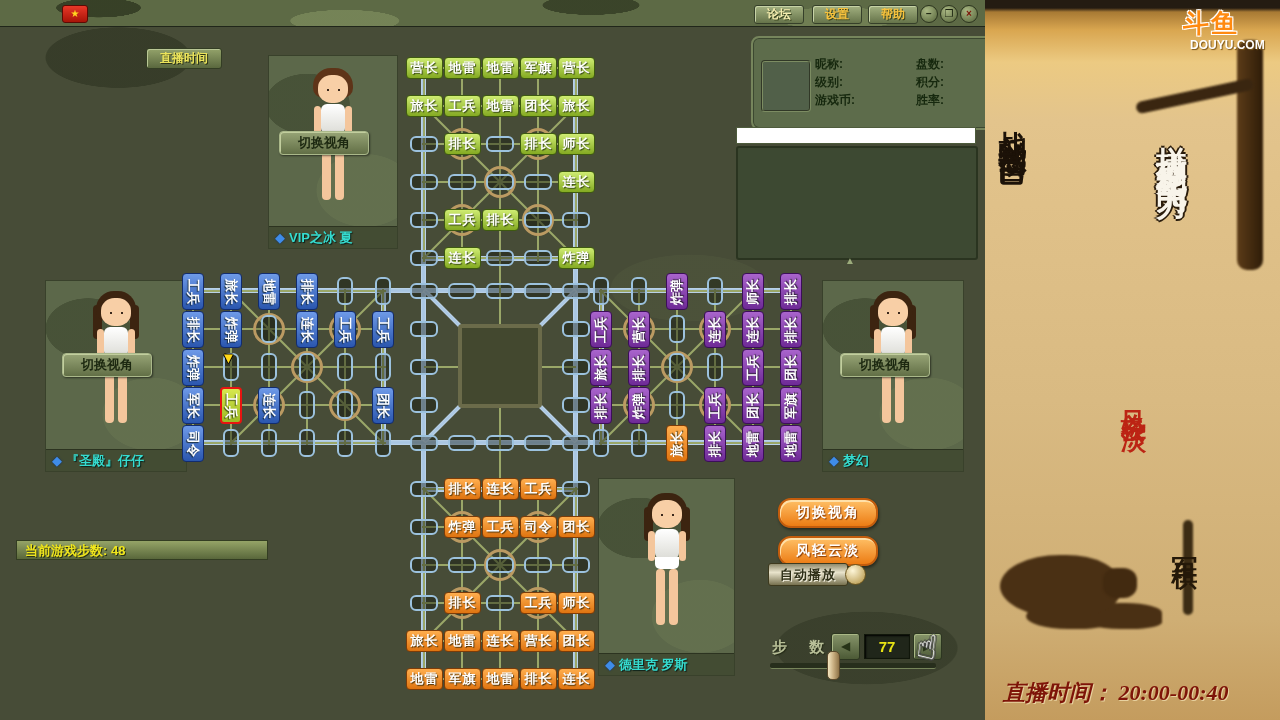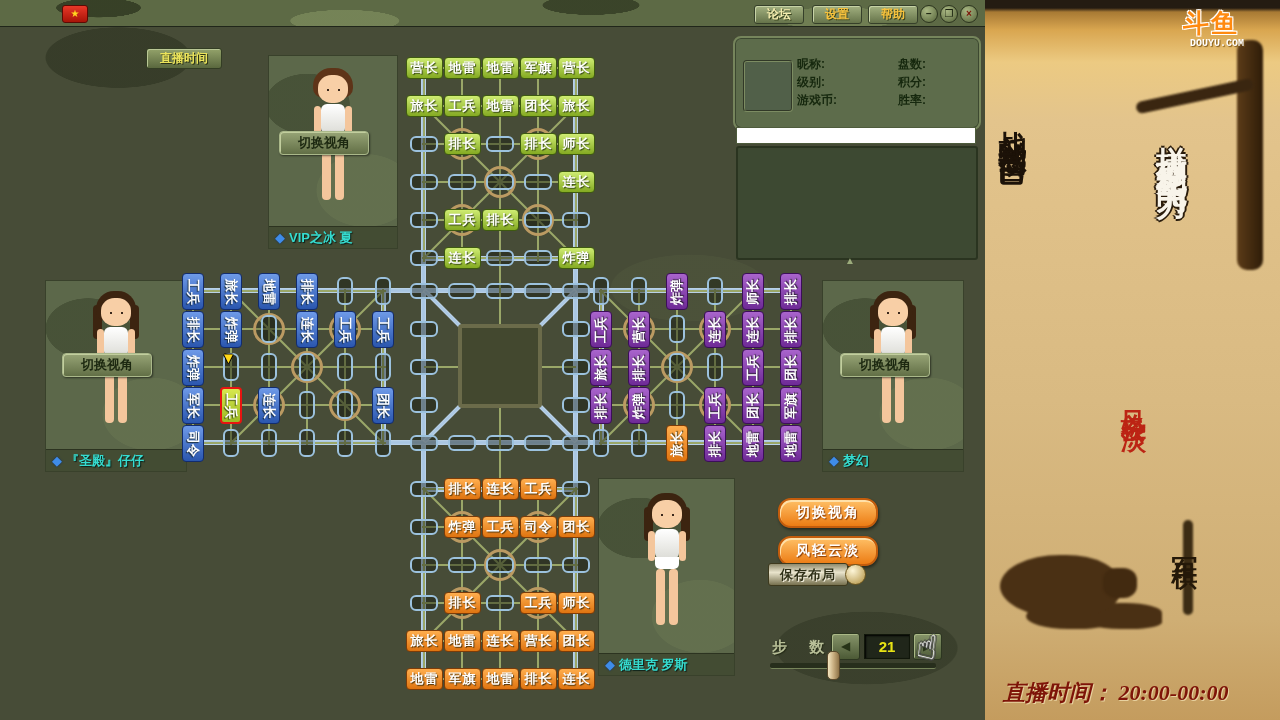--- a/index.html
+++ b/index.html
@@ -88,21 +88,21 @@
   .rotL span{transform:rotate(90deg);display:block;}
   .rotR span{transform:rotate(-90deg);display:block;}
   .pc-green{background:linear-gradient(#cfec72,#84aa22);border:1px solid #3e5a10;}
   .pc-orange{background:linear-gradient(#ffae4e,#df7410;);border:1px solid #7c3c08;background:linear-gradient(#ffae4e,#df7410);}
   .pc-blue{background:linear-gradient(#6e9ae8,#2a56ae);border:1px solid #122c6e;}
   .pc-purple{background:linear-gradient(#a964cc,#6e2a96);border:1px solid #3c0e5a;}
   .pc-sel{background:linear-gradient(#d8e84e,#9cba24);border:2px solid #e81410;z-index:21;}
   .cursor-arrow{position:absolute;left:221px;top:349px;z-index:30;font-size:15px;color:#ffd818;
     text-shadow:-1px 0 #000,1px 0 #000,0 -1px #000,0 1px #000;}
   
-  .info-panel{position:absolute;left:733px;top:36px;width:244px;height:90px;border-radius:8px;
+  .info-panel{position:absolute;left:751px;top:36px;width:244px;height:90px;border-radius:8px;
     background:#5d6c4b;border:2px solid #76855c;box-shadow:inset 0 0 0 1px #3c4830;}
   .avatar-slot{position:absolute;left:8px;top:22px;width:46px;height:48px;border-radius:4px;
     background:#51604а;background-color:#516049;border:2px groove #7c8c62;}
   .il{position:absolute;font-size:12px;font-weight:bold;color:#16280e;white-space:nowrap;}
   .chat-input{position:absolute;left:736px;top:127px;width:238px;height:15px;background:#fff;
     border:1px solid #4e5c3c;}
   .chat-log{position:absolute;left:736px;top:146px;width:238px;height:110px;background:#3d4932;
     border:2px solid #2a3420;border-radius:3px;}
   .scroll-up{position:absolute;left:845px;top:255px;font-size:10px;color:#9cac7c;}
   
@@ -141,22 +141,22 @@
     border:2px solid #1d2317;border-top:none;box-shadow:inset 1px 1px 3px #14180e;
     color:#eef2e4;font-size:13px;padding:10px 8px;box-sizing:border-box;cursor:text;}
   
   .overlay{position:absolute;left:985px;top:0;width:295px;height:720px;
     background:linear-gradient(#241c12 0px,#241c12 8px,#a87a34 12px,#d9a650 30px,#ecca82 62px,
       #e3c48c 120px,#d9ba82 400px,#cfae74 620px,#c49c5e 720px);}
   .ov-channel{position:absolute;left:50px;top:16px;color:#fff;font-size:21px;font-weight:bold;
     letter-spacing:2px;text-shadow:1px 1px 2px #7a5416;white-space:nowrap;}
   .douyu-logo{position:absolute;left:198px;top:6px;color:#ff8a10;font-size:26px;font-weight:bold;
     letter-spacing:2px;text-shadow:-1px -1px 0 #fff,1px -1px 0 #fff,-1px 1px 0 #fff,1px 1px 0 #fff;}
-  .douyu-domain{position:absolute;left:205px;top:38px;color:#fff;font-size:10px;font-weight:bold;
-    text-shadow:1px 1px 1px #7a5416;font-family:Liberation Mono, monospace;}
+  .douyu-domain{position:absolute;left:205px;top:38px;color:#fff;font-size:12px;font-weight:bold;
+    text-shadow:1px 1px 1px #7a5416;}
   .vtext{position:absolute;writing-mode:vertical-rl;font-family:"Liberation Serif","DejaVu Serif",serif;
     font-weight:bold;white-space:nowrap;}
   .vt-black{left:8px;top:108px;font-size:28px;color:#1c1208;letter-spacing:5px;}
   .vt-white{left:165px;top:122px;font-size:31px;color:#f8f4ea;letter-spacing:7px;
     text-shadow:-2px 0 #2a1c0c,2px 0 #2a1c0c,0 -2px #2a1c0c,0 2px #2a1c0c;}
   .vt-red{left:132px;top:390px;font-size:25px;color:#bc2414;letter-spacing:6px;}
   .vt-game{left:182px;top:535px;font-size:26px;color:#241808;letter-spacing:8px;}
   .ov-fans{position:absolute;left:18px;top:645px;font-family:"Liberation Serif","DejaVu Serif",serif;
     font-style:italic;font-weight:bold;font-size:22px;color:#7e1408;white-space:nowrap;
     text-shadow:1px 1px 0 #e8d2a0;}
@@ -727,41 +727,42 @@
       <span class="il" style="left:163px;top:18px;">盘数:</span>
       <span class="il" style="left:163px;top:36px;">积分:</span>
       <span class="il" style="left:163px;top:54px;">胜率:</span>
     </div>
     <div class="chat-input"></div>
     <div class="chat-log"></div>
     <div class="scroll-up">▲</div>
 
     <div class="rep-btn" style="left:778px;top:498px;">切换视角</div>
     <div class="rep-btn" style="left:778px;top:536px;">风轻云淡</div>
-    <div class="bullet-btn">保存布局</div>
+    <div class="bullet-btn">自动播放</div>
     <div class="bullet-tip"></div>
 
     <div class="steps-label">步 数</div>
     <div class="step-btn" style="left:831px;">◀</div>
-    <div class="step-value">21</div>
+    <div class="step-value">77</div>
     <div class="step-btn" style="left:913px;">▶</div>
     <div class="slider-track"></div>
     <div class="slider-thumb"></div>
     <div class="hand-cursor">☝</div>
 
+    <div class="move-bar">当前游戏步数: 48</div>
   </div>
 
   <div class="overlay">
     <div class="tree"></div>
     <div class="branch"></div>
     <div class="ox"></div>
     <div class="ox-head"></div>
     <div class="herder"></div>
     <div class="douyu-logo">斗鱼</div>
     <div class="douyu-domain">DOUYU.COM</div>
     <div class="vtext vt-black">战斗到感动自己</div>
     <div class="vtext vt-white">拼搏到无能为力</div>
     <div class="vtext vt-red">风轻云淡</div>
     <div class="vtext vt-game">军棋</div>
-    <div class="ov-time">直播时间： 20:00-00:00</div>
+    <div class="ov-time">直播时间： 20:00-00:40</div>
   </div>
 
 </div>
 
 </body></html>

